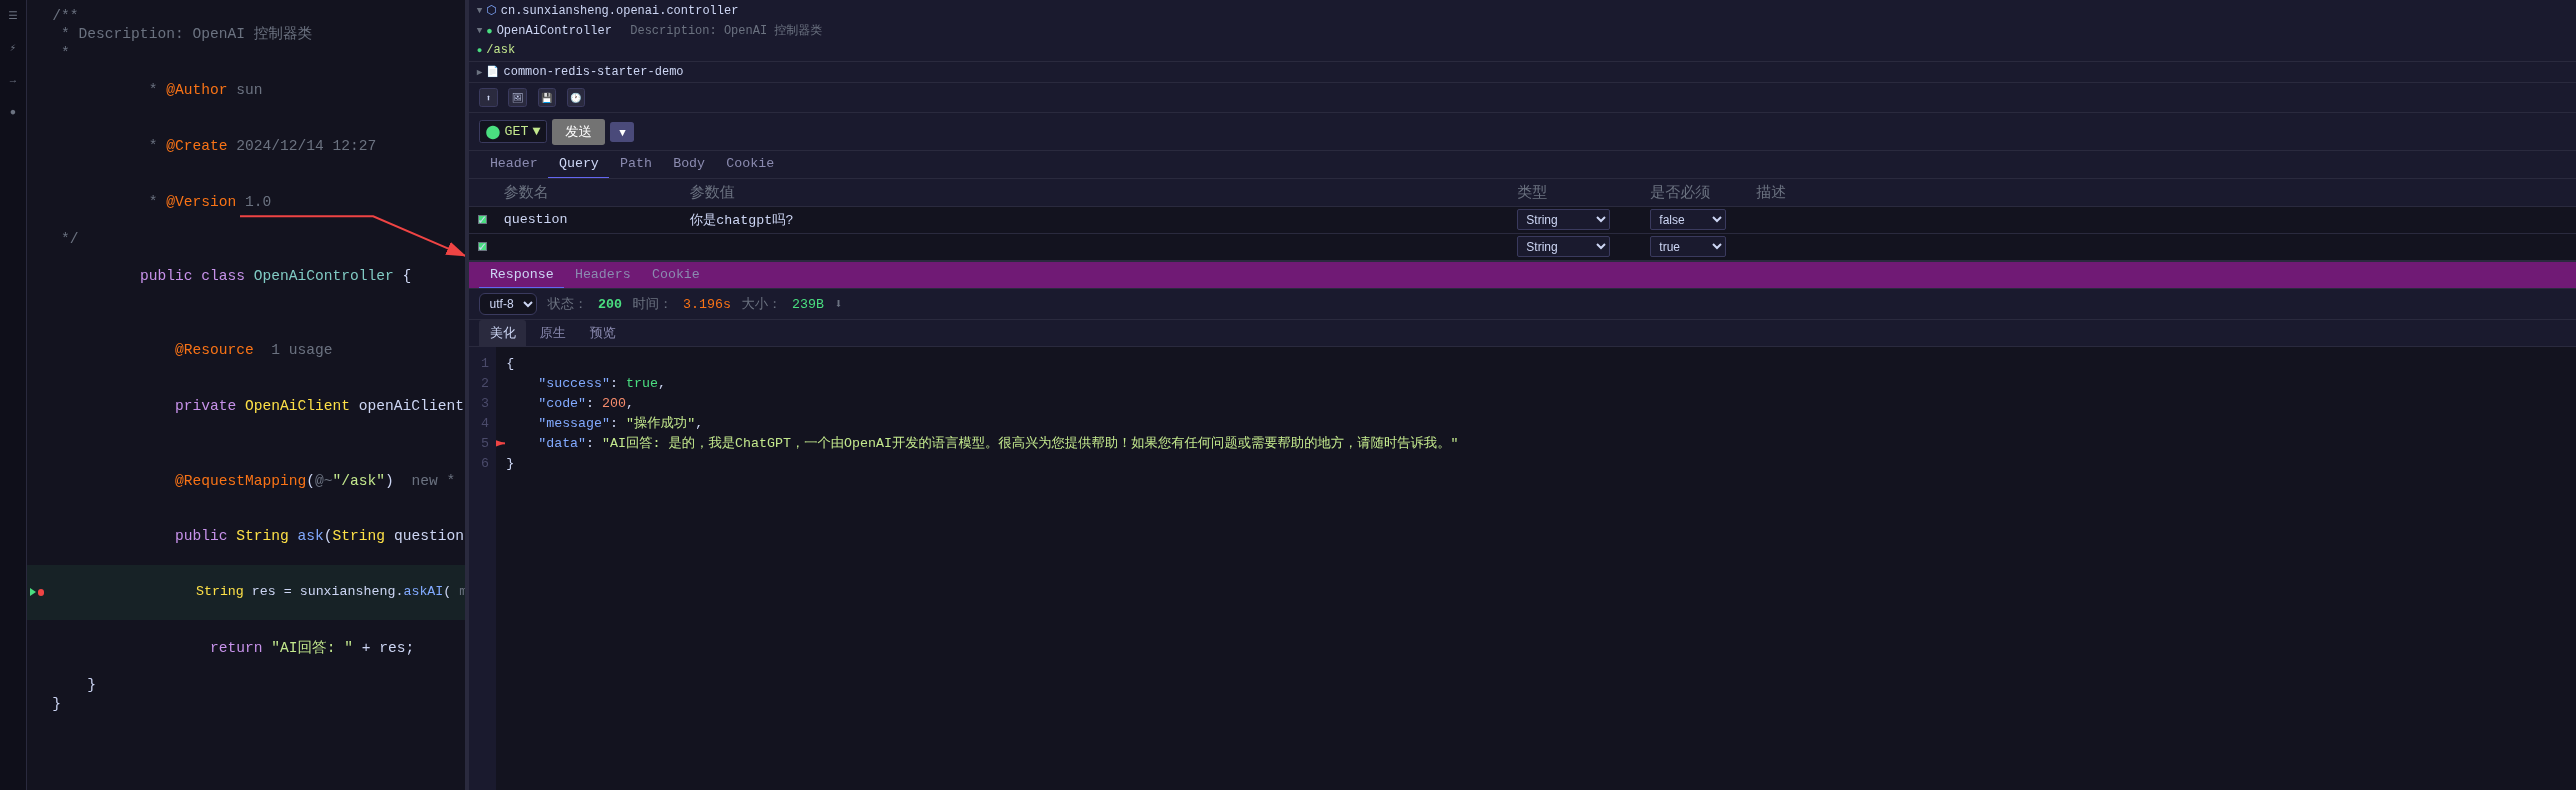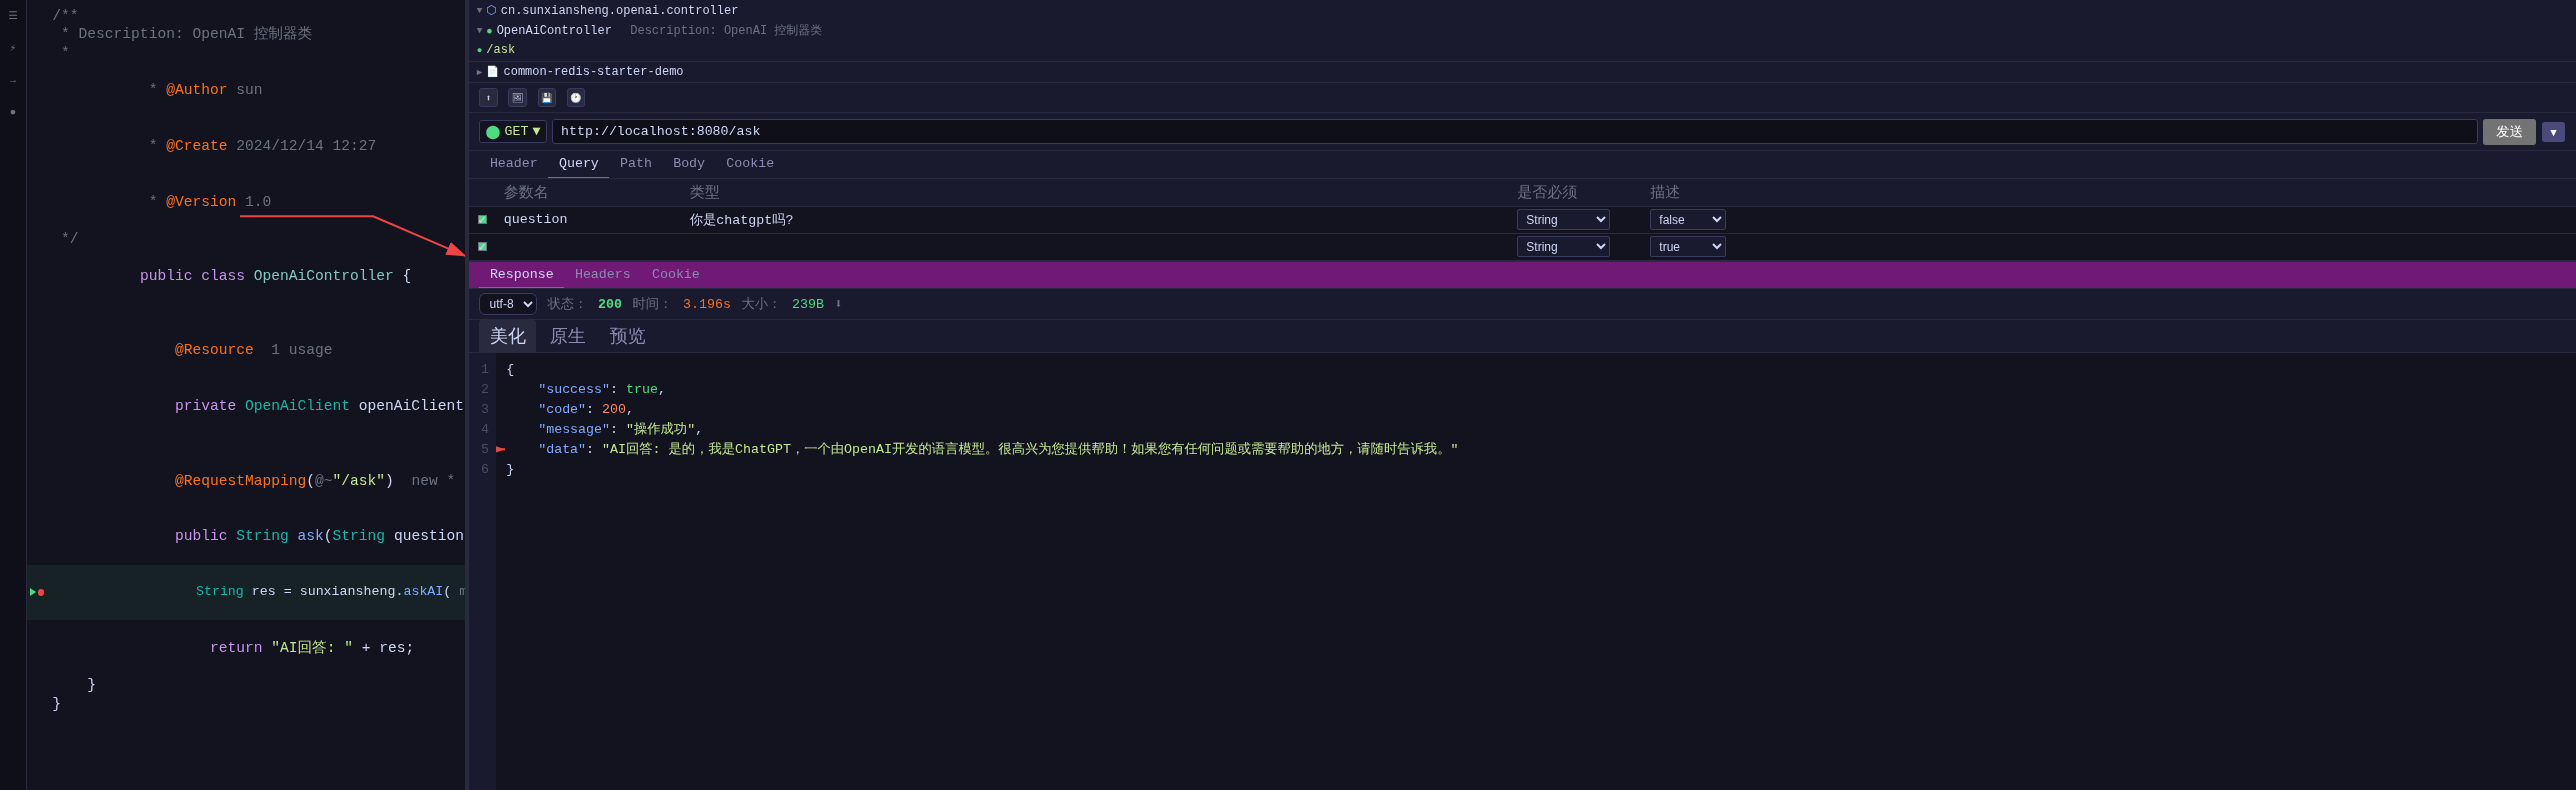--- a/index.html
+++ b/index.html
@@ -58,21 +58,21 @@
     }
 
     
     .c-comment { color: #6b7280; }
     .c-annotation { color: #f97316; }
     .c-keyword { color: #c792ea; }
     .c-class { color: #80cbc4; }
     .c-string { color: #c3e88d; }
     .c-method { color: #82aaff; }
     .c-text { color: #cdd6f4; }
-    .c-type { color: #14b8a6; text-align: right; }
+    .c-type { color: #fde047; text-align: right; }
     .c-gray { color: #6b7280; }
 
     .active-line {
       background: rgba(74, 222, 128, 0.08);
     }
 
     
     .sidebar-icons {
       width: 27px;
       background: #0f0f1a;
@@ -357,21 +357,21 @@
     .format-tabs {
       display: flex;
       background: #1a1a2e;
       border-bottom: 0.7px solid #2a2a3e;
       padding: 0 10.6px;
       gap: 2.7px;
     }
 
     .format-tab {
       padding: 4px 10.6px;
-      font-size: 18px;
+      font-size: 13px;
       color: #8b8bb0;
       cursor: pointer;
       border-radius: 2.7px 2.7px 0 0;
     }
 
     .format-tab.active {
       color: #cdd6f4;
       background: #2a2a3e;
     }
 
@@ -616,38 +616,38 @@
     <div class="toolbar-btn">💾</div>
     <div class="toolbar-btn">🕐</div>
   </div>
 
   <div class="url-bar">
     <div class="method-select">
       <span style="color:#4ade80;">⬤</span>
       <span>GET</span>
       <span>▼</span>
     </div>
-    <input class="url-input" type="text" value="http://localhost:8080/ask" style="">
     <button class="send-btn">发送</button>
     <button class="send-btn-arrow">▼</button>
   </div>
 
   <div class="params-tabs">
     <div class="params-tab">Header</div>
     <div class="params-tab active">Query</div>
     <div class="params-tab">Path</div>
     <div class="params-tab">Body</div>
     <div class="params-tab">Cookie</div>
   </div>
 
   <div class="params-table">
 
     <div class="params-header-row">
       <div class="params-header-cell"></div>
       <div class="params-header-cell">参数名</div>
+      <div class="params-header-cell">参数值</div>
       <div class="params-header-cell">类型</div>
       <div class="params-header-cell">是否必须</div>
       <div class="params-header-cell">描述</div>
     </div>
 
     <div class="params-data-row">
       <div class="params-cell checkbox-cell">
         <div class="cb">✓</div>
       </div>
       <div class="params-cell">question</div>

